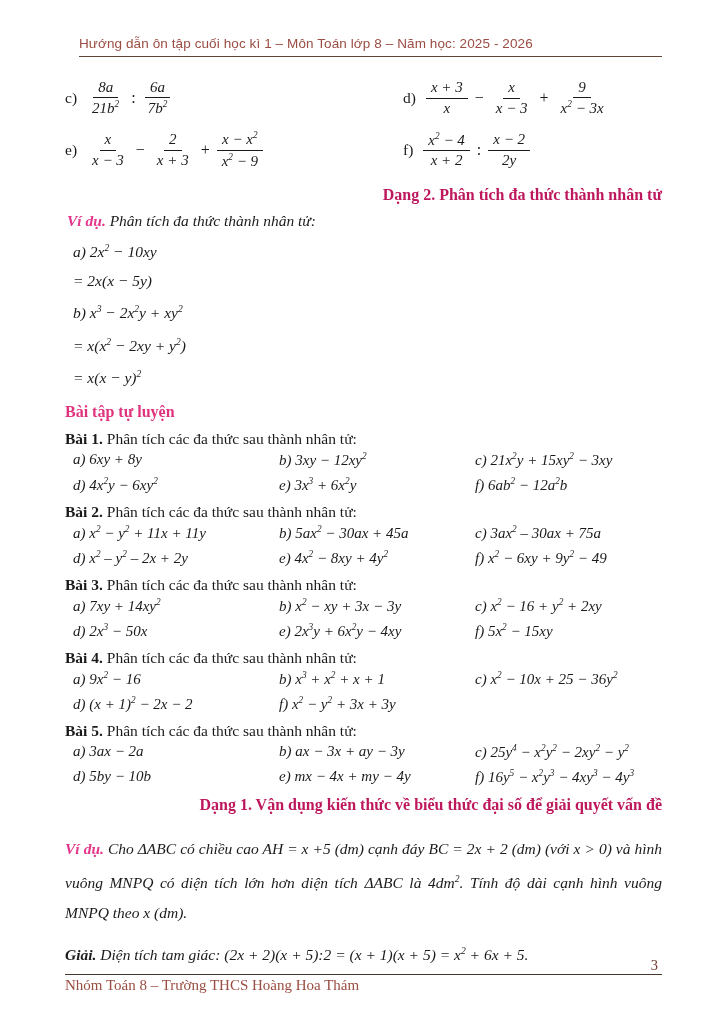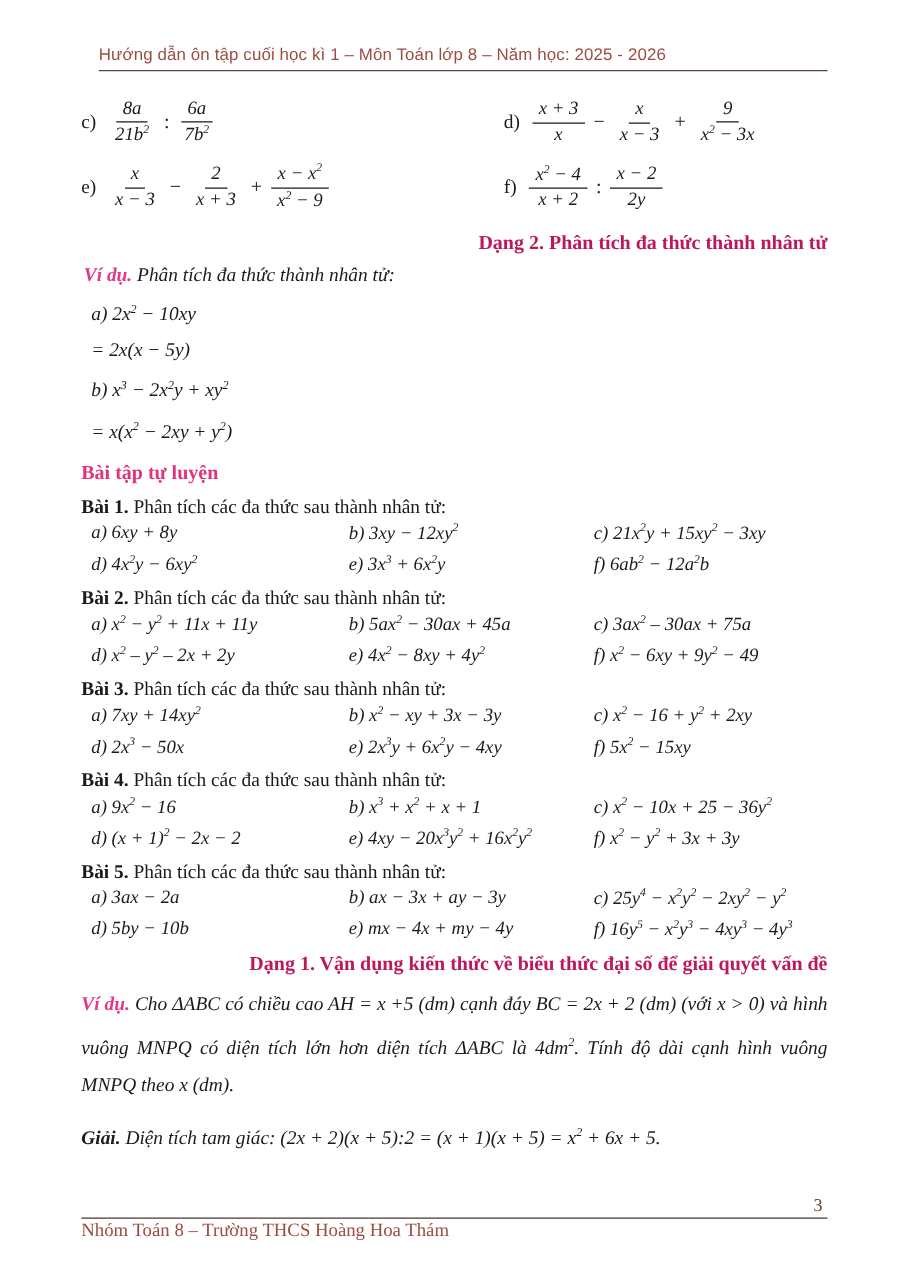--- a/index.html
+++ b/index.html
@@ -45,21 +45,21 @@
   .bai-title-row{font-size:15.5px;margin:9px 0 3px 0;}
   .bai-title{font-weight:bold;}
   .bai-items{
     display:grid;grid-template-columns:206px 196px 1fr;
     row-gap:7px;margin:3px 0 5px 8px;font-size:15px;
   }
   .bai-items .math{white-space:nowrap;}
 
   
   .para{
-    font-size:15.5px;font-style:italic;text-align:justify;line-height:30px;margin-top:8px;
+    font-size:15.5px;font-style:italic;text-align:justify;line-height:30px;margin-top:20px;
   }
   .solution-row{font-size:15.5px;margin-top:10px;line-height:26px;}
   .solution-label{font-weight:bold;font-style:italic;}
   .solution-intro{font-style:italic;}
 
   
   .footer{position:absolute;left:65px;right:63px;bottom:30px;}
   .page-number{text-align:right;font-size:14.5px;color:#6E3A30;padding:0 4px 1px 0;line-height:15px;}
   .footer-rule{border:none;border-top:1.5px solid #4A372C;margin:0;}
   .footer-text{text-align:left;font-size:15px;color:#9A4D42;margin-top:2px;}
@@ -140,20 +140,21 @@
 
   <div class="heading-blue">Dạng 2. Phân tích đa thức thành nhân tử</div>
   <div class="example-line">
     <span class="example-label">Ví dụ.</span>
     <span class="example-intro">Phân tích đa thức thành nhân tử:</span>
   </div>
   <div class="ex-math-line math">a)  2x<sup>2</sup> − 10xy</div>
   <div class="ex-math-line math">= 2x(x − 5y)</div>
   <div class="ex-math-line math">b)  x<sup>3</sup> − 2x<sup>2</sup>y + xy<sup>2</sup></div>
   <div class="ex-math-line math">= x(x<sup>2</sup> − 2xy + y<sup>2</sup>)</div>
+  <div class="ex-math-line math">= x(x − y)<sup>2</sup></div>
 
   <div class="heading-pink">Bài tập tự luyện</div>
 
   <div>
     <div class="bai-title-row">
       <span class="bai-title">Bài 1.</span>
       <span>Phân tích các đa thức sau thành nhân tử:</span>
     </div>
     <div class="bai-items">
       <span class="math">a) 6xy + 8y</span>
@@ -198,21 +199,20 @@
   <div>
     <div class="bai-title-row">
       <span class="bai-title">Bài 4.</span>
       <span>Phân tích các đa thức sau thành nhân tử:</span>
     </div>
     <div class="bai-items">
       <span class="math">a) 9x<sup>2</sup> − 16</span>
       <span class="math">b) x<sup>3</sup> + x<sup>2</sup> + x + 1</span>
       <span class="math">c) x<sup>2</sup> − 10x + 25 − 36y<sup>2</sup></span>
       <span class="math">d) (x + 1)<sup>2</sup> − 2x − 2</span>
-      <span class="math">e) 4xy − 20x<sup>3</sup>y<sup>2</sup> + 16x<sup>2</sup>y<sup>2</sup></span>
       <span class="math">f) x<sup>2</sup> − y<sup>2</sup> + 3x + 3y</span>
     </div>
   </div>
 
   <div>
     <div class="bai-title-row">
       <span class="bai-title">Bài 5.</span>
       <span>Phân tích các đa thức sau thành nhân tử:</span>
     </div>
     <div class="bai-items">

